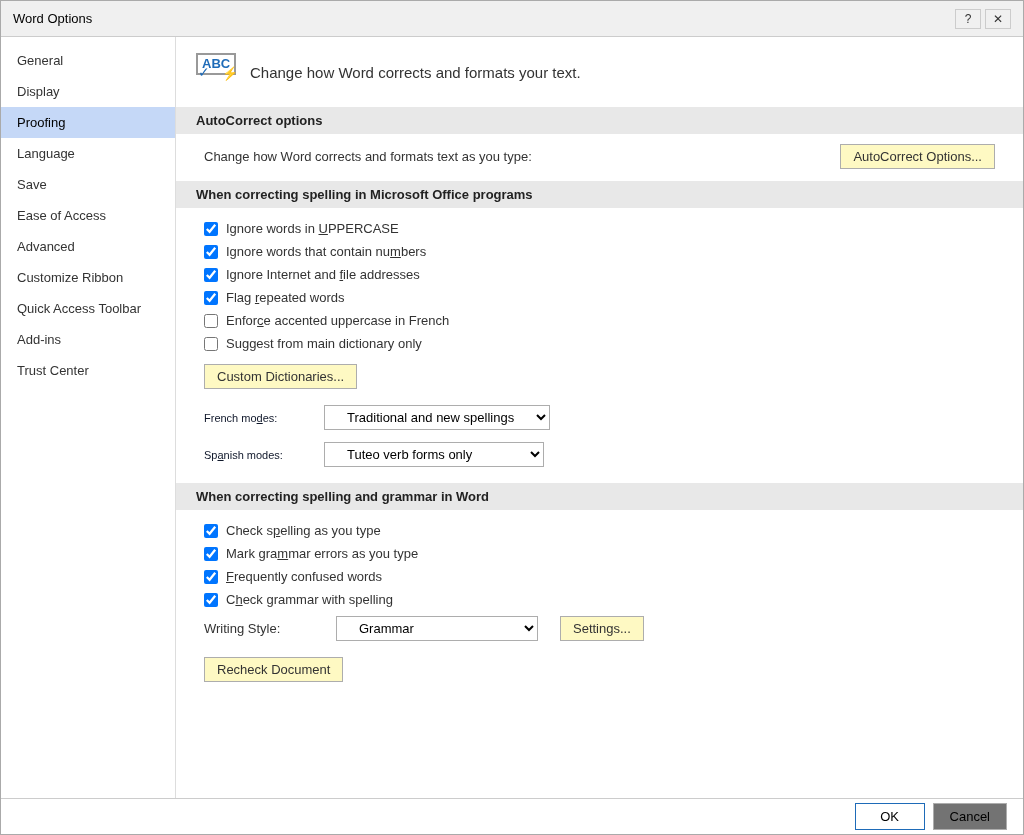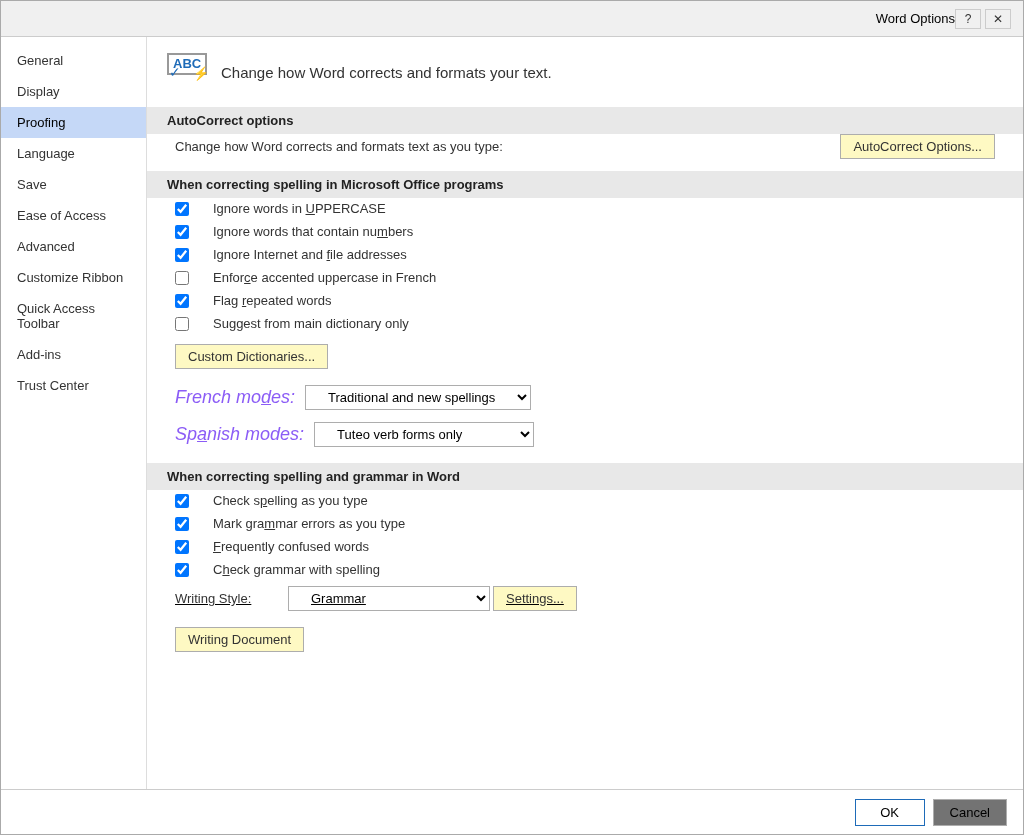--- a/index.html
+++ b/index.html
@@ -20,21 +20,21 @@
       box-shadow: 2px 2px 10px rgba(0,0,0,0.3);
       display: flex;
       flex-direction: column;
     }
     .title-bar {
       background: #f0f0f0;
       border-bottom: 1px solid #ccc;
       padding: 8px 12px;
       display: flex;
       align-items: center;
-      justify-content: flex-end;
+      justify-content: space-between;
       height: 36px;
     }
     .title-bar-left {
       display: flex;
       align-items: center;
       gap: 8px;
     }
     .title-bar-title {
       font-size: 13px;
       color: #000;
@@ -57,21 +57,21 @@
     }
 
     .dialog-body {
       display: flex;
       flex: 1;
       overflow: hidden;
     }
 
     
     .sidebar {
-      width: 146px;
+      width: 175px;
       background: #fff;
       border-right: 1px solid #ddd;
       padding: 8px 0;
       flex-shrink: 0;
     }
     .sidebar-item {
       padding: 8px 16px;
       cursor: pointer;
       color: #333;
       font-size: 13px;
@@ -124,20 +124,21 @@
       color: #333;
     }
 
     
     .section-header {
       background: #e8e8e8;
       padding: 6px 10px;
       font-weight: bold;
       font-size: 13px;
       color: #222;
+      margin-bottom: 10px;
       margin-left: -20px;
       margin-right: -20px;
       padding-left: 20px;
       padding-right: 20px;
     }
 
     
     .autocorrect-row {
       display: flex;
       align-items: center;
@@ -156,21 +157,21 @@
       border: 1px solid #adadad;
       cursor: pointer;
       font-size: 13px;
       color: #333;
     }
 
     
     .checkbox-row {
       display: flex;
       align-items: center;
-      gap: 24px;
+      gap: 8px;
       padding: 3px 8px;
       margin-bottom: 2px;
     }
     .checkbox-row input[type="checkbox"] {
       width: 14px;
       height: 14px;
       cursor: pointer;
       flex-shrink: 0;
     }
     .checkbox-label {
@@ -190,44 +191,42 @@
     
     .dropdown-row {
       display: flex;
       align-items: center;
       gap: 10px;
       padding: 4px 8px;
       margin-bottom: 4px;
     }
     .dropdown-label {
       min-width: 110px;
-      color: #8b5cf6;
-      font-size: 18px;
-      font-style: italic;
+      color: #0f172a;
+      font-size: 11px;
     }
     .dropdown-label .underline {
       text-decoration: underline;
     }
     select {
       padding: 3px 18px;
       border: 1px solid #adadad;
       background: #fff;
       font-size: 13px;
       cursor: pointer;
       min-width: 160px;
     }
 
     
     .writing-style-row {
       display: flex;
       align-items: center;
-      gap: 3px;
+      gap: 22px;
       padding: 4px 8px;
       margin-bottom: 4px;
-      text-decoration: underline;
     }
     .writing-style-label {
       min-width: 110px;
       color: #333;
       font-size: 13px;
     }
 
     
     .recheck-row {
       padding: 8px 8px;
@@ -235,21 +234,21 @@
     }
 
     
     .bottom-bar {
       border-top: 1px solid #ccc;
       padding: 10px 16px;
       display: flex;
       justify-content: flex-end;
       gap: 8px;
       background: #fff;
-      height: 45px;
+      height: 36px;
       align-items: center;
     }
     .btn-ok {
       padding: 5px 20px;
       background: #fff;
       border: 1px solid #1e6bb8;
       cursor: pointer;
       font-size: 13px;
       color: #000;
       min-width: 70px;
@@ -327,26 +326,26 @@
         </div>
         <div class="checkbox-row">
           <input type="checkbox" checked="" style="">
           <span class="checkbox-label">Ignore words that contain nu<span class="underline">m</span>bers</span>
         </div>
         <div class="checkbox-row">
           <input type="checkbox" checked="" style="">
           <span class="checkbox-label">Ignore Internet and <span class="underline">f</span>ile addresses</span>
         </div>
         <div class="checkbox-row">
+          <input type="checkbox" checked="" style="">
+          <span class="checkbox-label">Flag <span class="underline">r</span>epeated words</span>
+        </div>
+        <div class="checkbox-row">
           <input type="checkbox" style="">
           <span class="checkbox-label">Enfor<span class="underline">c</span>e accented uppercase in French</span>
-        </div>
-        <div class="checkbox-row">
-          <input type="checkbox" checked="" style="">
-          <span class="checkbox-label">Flag <span class="underline">r</span>epeated words</span>
         </div>
         <div class="checkbox-row">
           <input type="checkbox" style="">
           <span class="checkbox-label">Suggest from main dictionary only</span>
         </div>
 
         <div class="button-row">
           <button class="btn">Custom Dictionaries...</button>
         </div>
 
@@ -391,21 +390,21 @@
           <span class="writing-style-label">Writing Style:</span>
           <select>
             <option>Grammar</option>
             <option>Grammar &amp; Style</option>
             <option>Grammar &amp; Refinements</option>
           </select>
           <button class="btn">Settings...</button>
         </div>
 
         <div class="recheck-row">
-          <button class="btn">Writing Document</button>
+          <button class="btn">Recheck Document</button>
         </div>
 
         <div style="height: 40px;"></div>
 
       </div>
     </div>
   </div>
 
   <div class="bottom-bar">
     <button class="btn-ok">OK</button>

